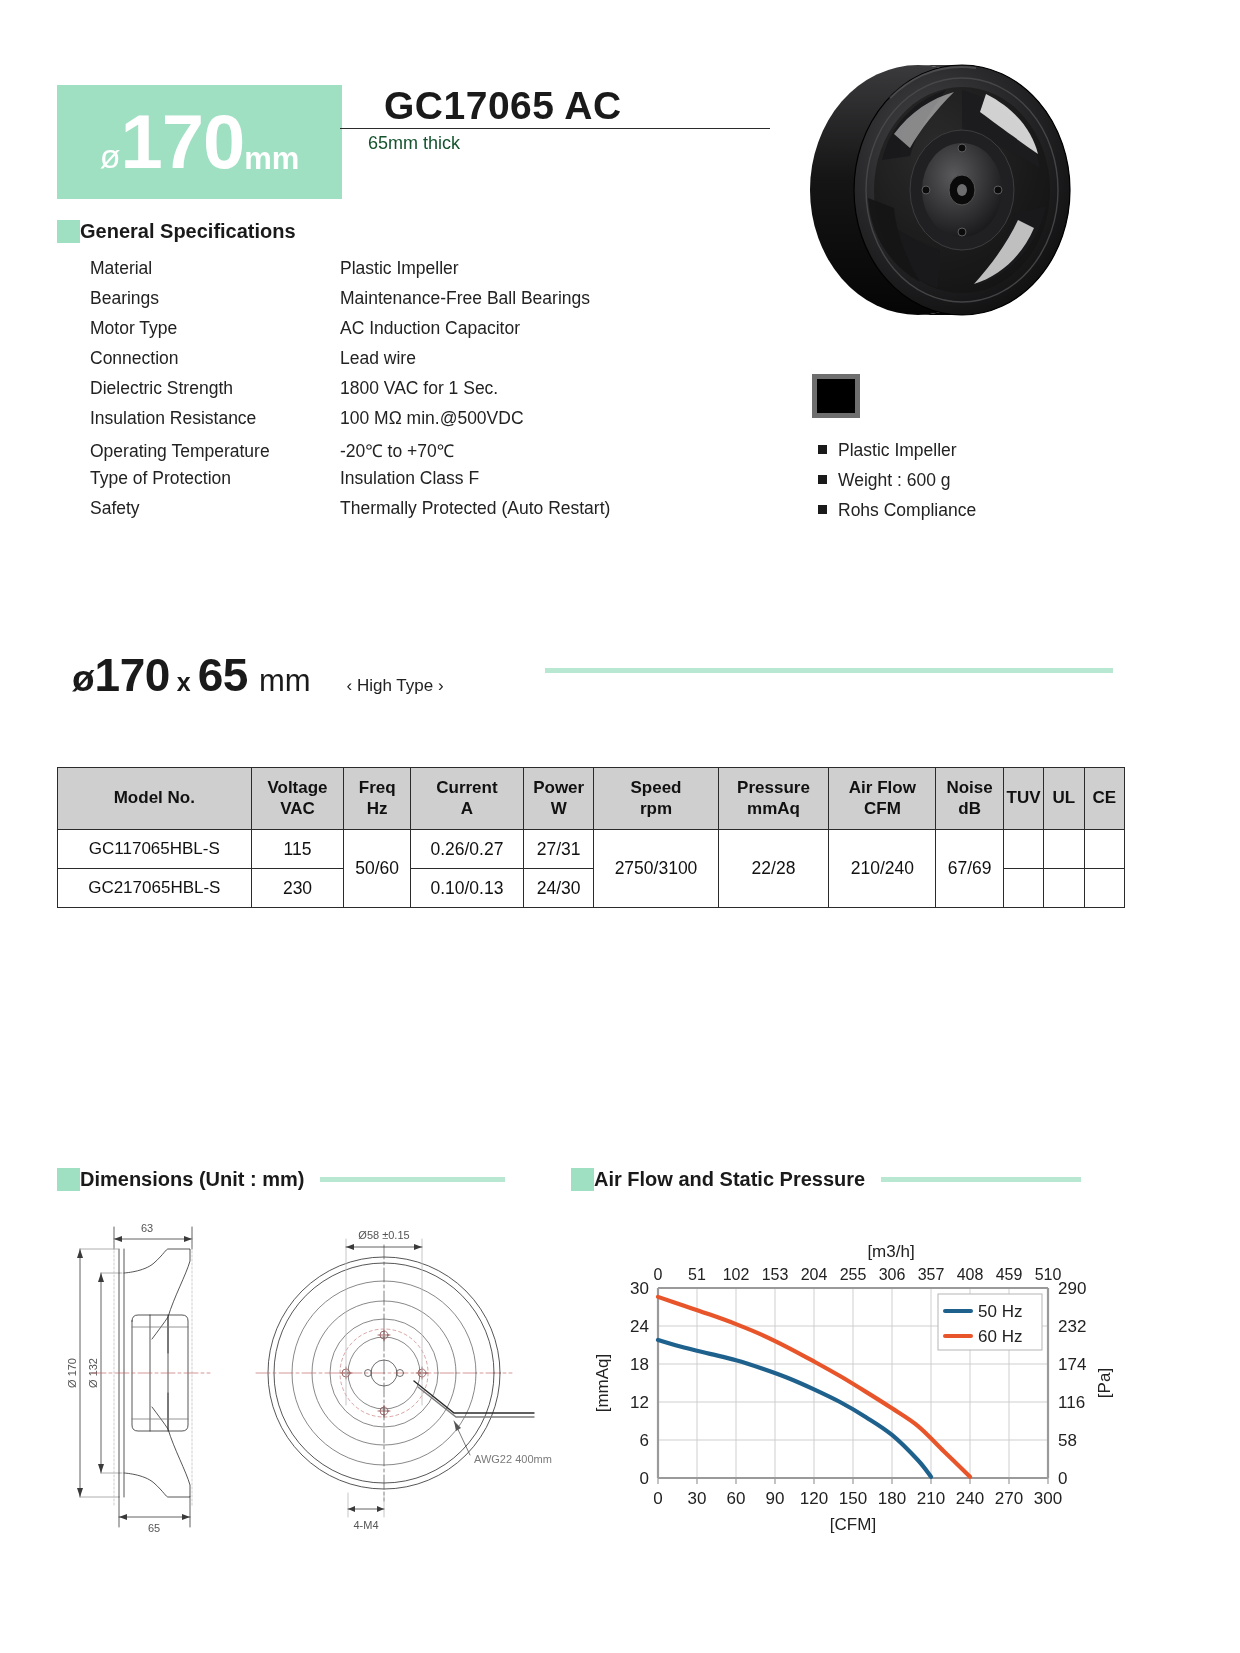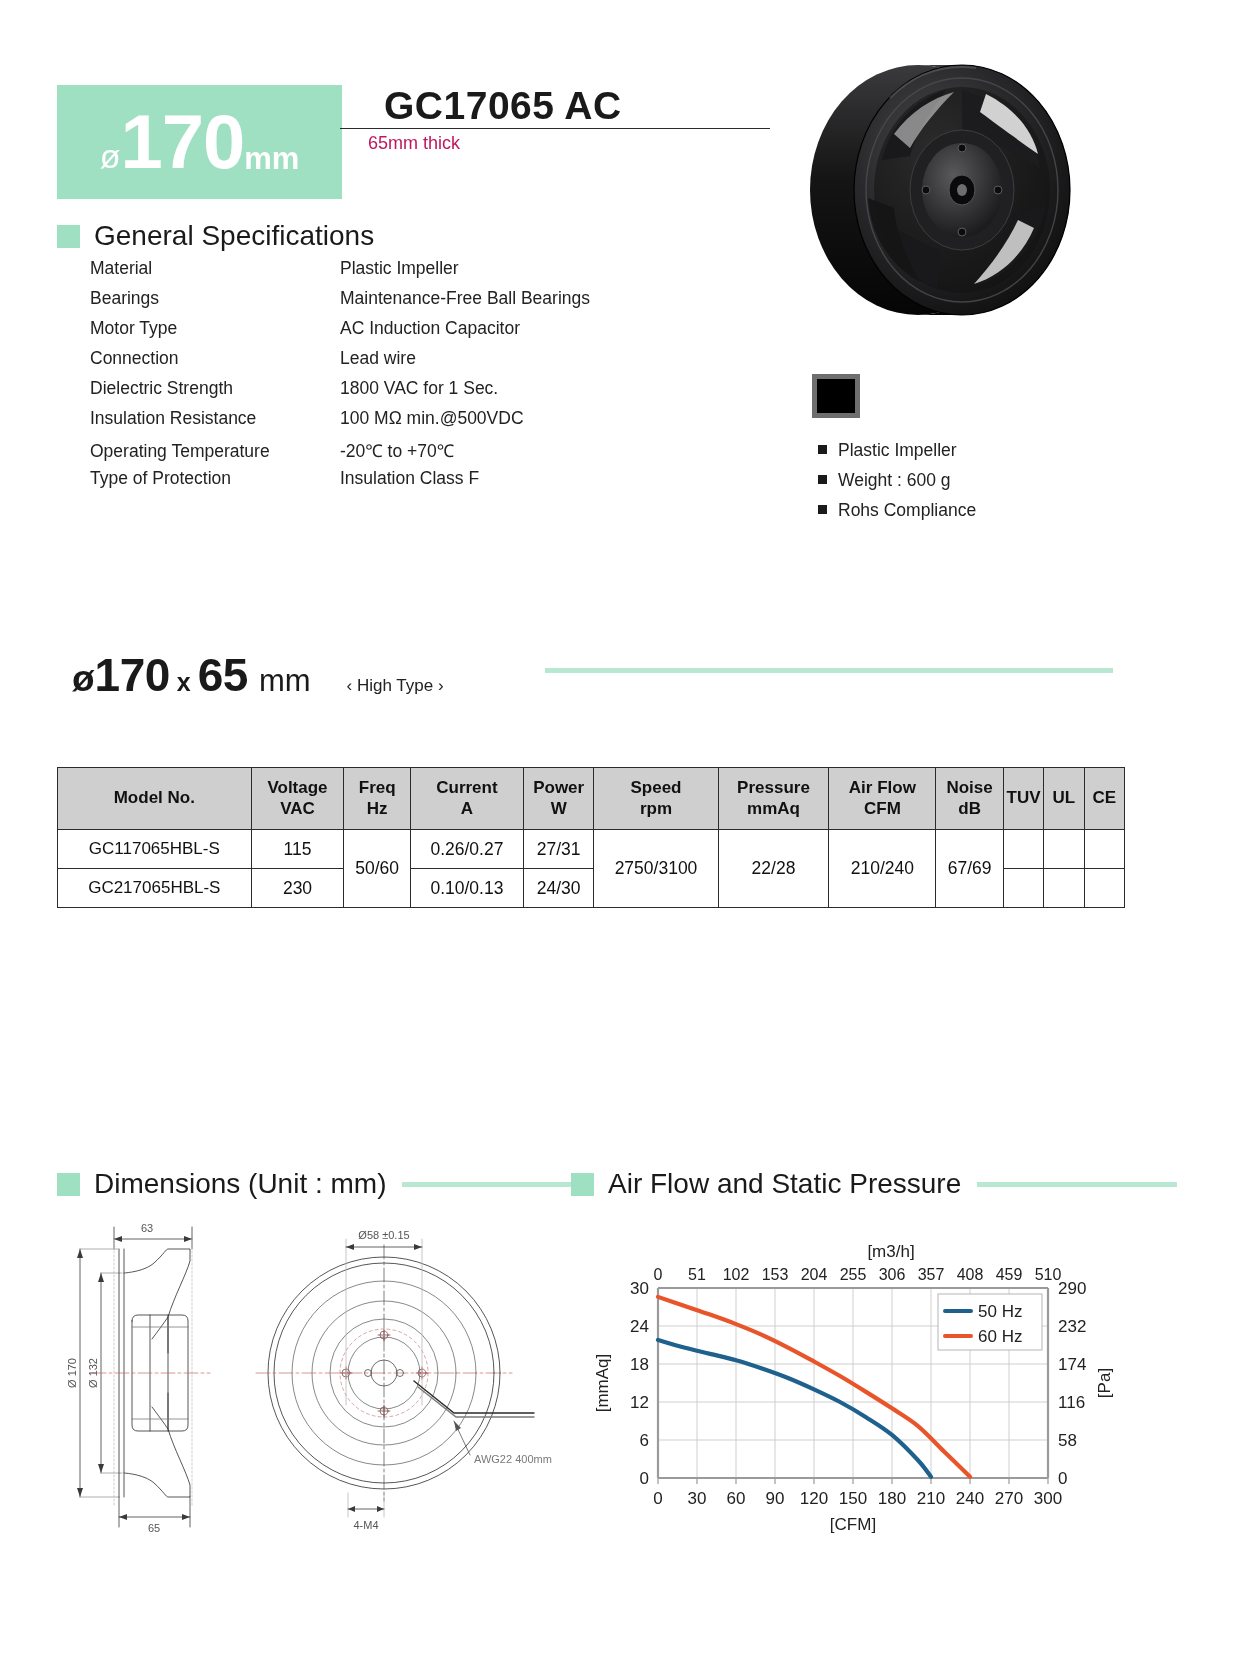--- a/index.html
+++ b/index.html
@@ -45,27 +45,27 @@
   .model-title {
     position: absolute; left: 368px; top: 84px;
     font-size: 39px; font-weight: bold; letter-spacing: .5px; margin-left: 16px;
   }
   .model-rule {
     position: absolute; left: 340px; top: 128px; width: 430px;
     border-top: 1px solid #2b2b2b;
   }
   .model-sub {
     position: absolute; left: 368px; top: 133px;
-    font-size: 18px; color: #be185d; text-align: right;
+    font-size: 18px; color: #14532d; text-align: right;
   }
 
   
   .sec-head { position: absolute; display: flex; align-items: center; }
   .sec-sq { width: 23px; height: 23px; background: #9fe0c2; flex: 0 0 23px; }
-  .sec-txt { font-size: 28px; font-weight: normal; padding-left: 14px; white-space: nowrap; }
+  .sec-txt { font-size: 20px; font-weight: bold; padding-left: 0; white-space: nowrap; }
   .sec-rule { height: 5px; background: #b9e8d2; margin-left: 16px; }
 
   #gen-spec-head { left: 57px; top: 220px; }
   #spec-head     { left: 58px; top: 723px; margin-top: 48px; }
   #dim-head      { left: 57px; top: 1168px; }
   #chart-head    { left: 571px; top: 1168px; }
 
   
   .gs-list { position: absolute; left: 90px; top: 258px; }
   .gs-row { display: flex; height: 30px; align-items: baseline; font-size: 17.5px; color: #222; }
@@ -174,20 +174,24 @@
       <div class="gs-key">Insulation Resistance</div>
       <div class="gs-val">100 MΩ min.@500VDC</div>
     </div>
     <div class="gs-row">
       <div class="gs-key">Operating Temperature</div>
       <div class="gs-val">-20℃ to +70℃</div>
     </div>
     <div class="gs-row">
       <div class="gs-key">Type of Protection</div>
       <div class="gs-val">Insulation Class F</div>
+    </div>
+    <div class="gs-row">
+      <div class="gs-key">Safety</div>
+      <div class="gs-val">Thermally Protected (Auto Restart)</div>
     </div>
   </div>
 
   <div class="photo">
     <svg width="350" height="320" viewBox="0 0 350 320" xmlns="http://www.w3.org/2000/svg">
       <defs>
         <radialGradient id="bodyG" cx="38%" cy="34%" r="76%">
           <stop offset="0%" stop-color="#4a4a4c"></stop>
           <stop offset="48%" stop-color="#2a2a2c"></stop>
           <stop offset="100%" stop-color="#0d0d0e"></stop>

